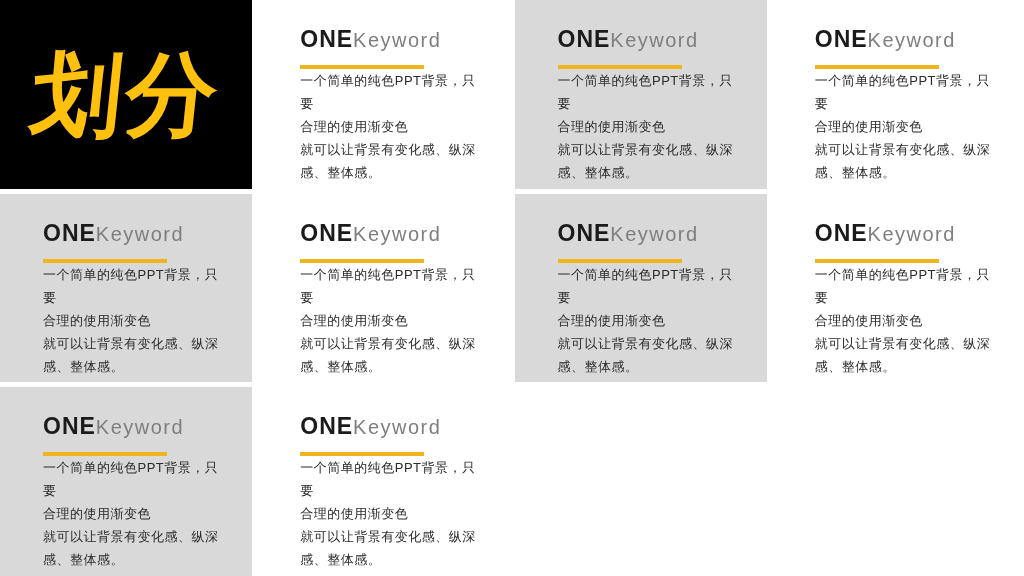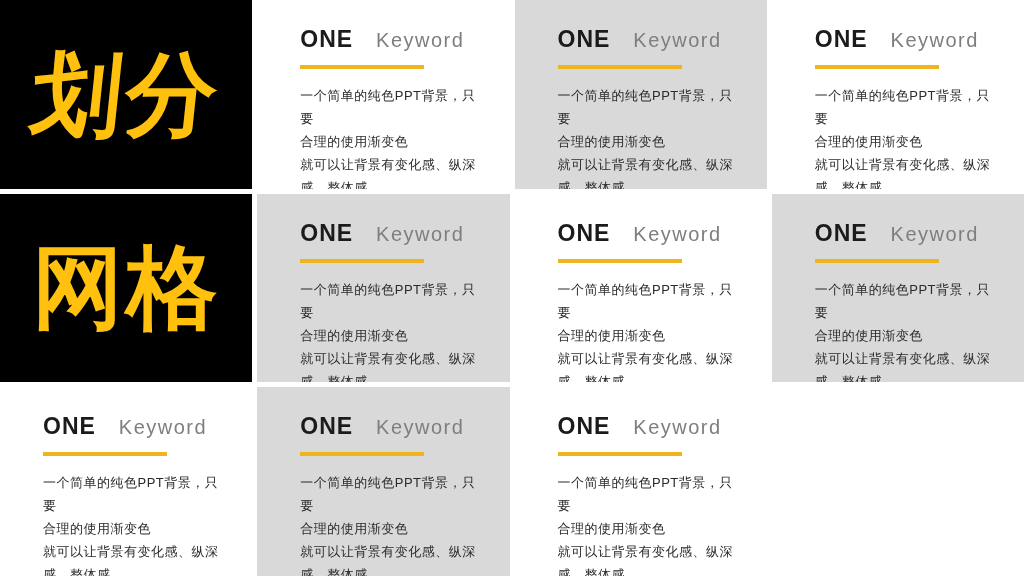--- a/index.html
+++ b/index.html
@@ -44,21 +44,21 @@
   }
   
   .card {
     padding: 26px 24px 0 43px;
   }
   .card.white { background: var(--card-white-bg, #ffffff); }
   .card.gray  { background: var(--card-gray-bg, #d9d9d9); }
   .card-title {
     display: flex;
     align-items: baseline;
-    gap: 23px;
+    gap: 0;
     line-height: 26px;
     white-space: nowrap;
   }
   .t-bold {
     font-size: 23px;
     font-weight: 700;
     color: var(--title-bold-color, #1b1b1b);
     letter-spacing: 1px;
   }
   .t-light {
@@ -67,21 +67,20 @@
     color: var(--title-light-color, #7e7e7e);
     letter-spacing: 1.5px;
   }
   .accent-line {
     width: 124px;
     height: 4px;
     background: var(--accent-line, #f0b41e);
     margin-top: 12px;
   }
   .card-body {
-    margin-top: 15px;
     font-size: 13px;
     line-height: 23px;
     color: var(--body-text-color, #2b2b2b);
     letter-spacing: 0.5px;
   }
 </style>
 </head>
 <body>
 
 <div class="slide">
@@ -125,23 +124,20 @@
     </div>
     <div class="accent-line"></div>
     <div class="card-body">
       <div>一个简单的纯色PPT背景，只要</div>
       <div>合理的使用渐变色</div>
       <div>就可以让背景有变化感、纵深</div>
       <div>感、整体感。</div>
     </div>
   </div>
 
-  <div class="cell label-cell">
-    <div class="label-text">网格</div>
-  </div>
 
   <div class="cell card gray">
     <div class="card-title">
       <span class="t-bold">ONE</span>
       <span class="t-light">Keyword</span>
     </div>
     <div class="accent-line"></div>
     <div class="card-body">
       <div>一个简单的纯色PPT背景，只要</div>
       <div>合理的使用渐变色</div>

